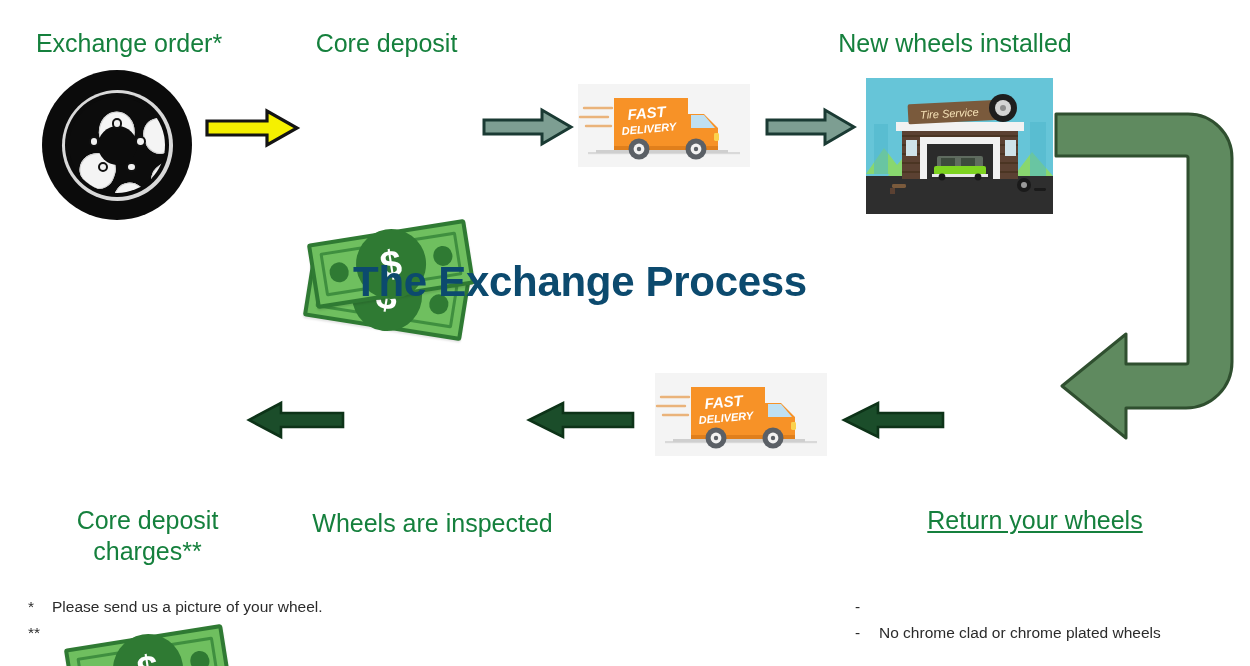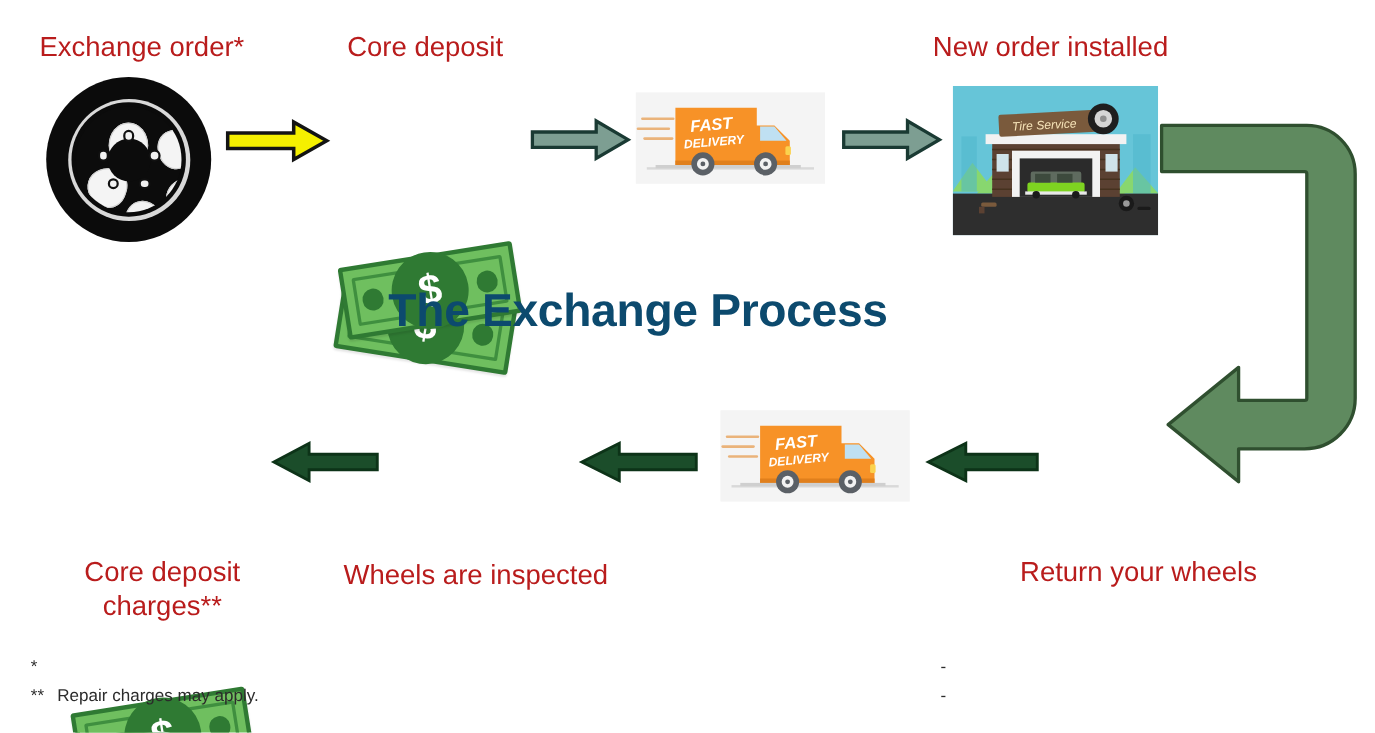--- a/index.html
+++ b/index.html
@@ -10,21 +10,21 @@
     font-family:"Liberation Sans", sans-serif;
     color:#1a1a1a;
     overflow:hidden;
     position:relative;
   }
   .canvas { position:relative; width:1250px; height:666px; }
   .abs { position:absolute; }
 
   .step-label {
     font-size:25px;
-    color:#b91c1c;
+    color:#15803d;
     text-align:center;
     line-height:1.22;
     white-space:nowrap;
     font-weight:400;
   }
   .step-label.wrap { white-space:normal; }
 
   .title {
     font-size:42px;
     font-weight:bold;
@@ -146,21 +146,21 @@
 </style>
 </head>
 <body>
 
 <div class="canvas">
 
   <div class="abs step-label" style="left:0px; top:28px; width:258px;">Exchange order*</div>
 
   <div class="abs step-label" style="left:283px; top:28px; width:207px;">Core deposit</div>
 
-  <div class="abs step-label" style="left:800px; top:28px; width:310px;">New order installed</div>
+  <div class="abs step-label" style="left:800px; top:28px; width:310px;">New wheels installed</div>
 
   <div class="abs wheel dark" style="left:42px; top:70px; width:150px; height:150px;">
     <div class="tire"></div>
     <div class="tread"></div>
     <div class="rim-outer"></div>
     <div class="rim-lip"></div>
     <div class="rim-face"></div>
     <div class="spokes">
       <div class="gap" style="transform:rotate(0deg) translate(-50%,-92%);"></div>
       <div class="gap" style="transform:rotate(72deg) translate(-50%,-92%);"></div>
@@ -376,34 +376,35 @@
     </svg>
   </div>
 
   <div class="abs step-label wrap" style="left:40px; top:505px; width:215px;">
     <span>Core deposit</span><br>
     <span>charges**</span>
   </div>
 
   <div class="abs step-label" style="left:285px; top:508px; width:295px;">Wheels are inspected</div>
 
-  <div class="abs step-label" style="left:890px; top:505px; width:290px;">Return your wheels</div>
+  <div class="abs step-label" style="left:890px; top:505px; width:290px;text-decoration:underline;">Return your wheels</div>
 
   <div class="abs footnote" style="left:28px; top:594px; width:470px;">
     <div class="fn-row">
       <span class="fn-mark">*</span>
+      <span>Please send us a picture of your wheel.</span>
     </div>
     <div class="fn-row">
       <span class="fn-mark">**</span>
-      <span>Repair charges may apply.</span>
     </div>
   </div>
 
   <div class="abs footnote" style="left:855px; top:594px; width:400px;">
     <div class="fn-row">
       <span class="fn-mark">-</span>
     </div>
     <div class="fn-row">
       <span class="fn-mark">-</span>
+      <span>No chrome clad or chrome plated wheels</span>
     </div>
   </div>
 
 </div>
 
 </body></html>

